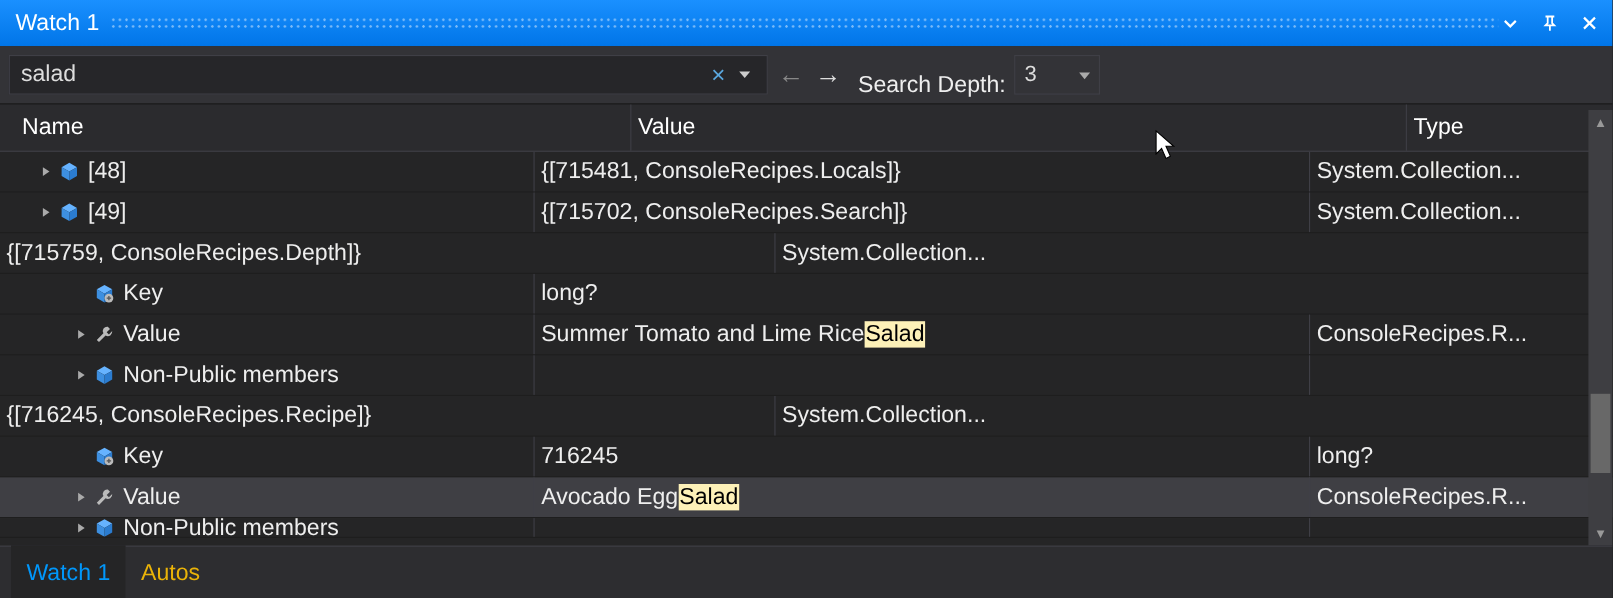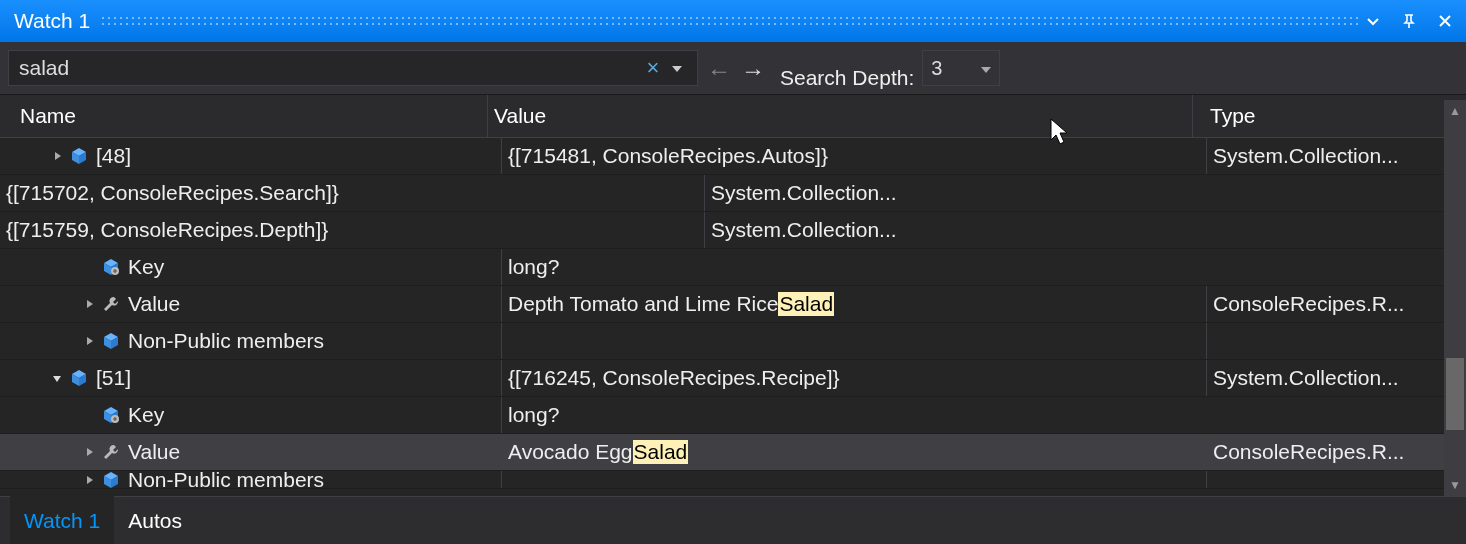--- a/index.html
+++ b/index.html
@@ -63,43 +63,43 @@
   }
   .depthbox .dd { color:#aaa; }
 
   .grid-header {
     height: 44px;
     background: #2b2b2e;
     border-top: 1px solid #1a1a1a;
     border-bottom: 1px solid #3f3f46;
     display:flex;
   }
-  .col-name  { width: 488px; padding-left: 20px; }
+  .col-name  { width: 574px; padding-left: 20px; }
   .col-value { width: 705px; padding-left: 6px; }
   .col-type  { flex:1; padding-left: 6px; }
   .hdr-cell {
     display:flex; align-items:center;
     border-right: 1px solid #3f3f46;
     font-weight: 400; color:#fff;
     font-size: 21px;
   }
-  .hdr-cell:last-child { border-right:none;margin-left:11px; }
+  .hdr-cell:last-child { border-right:none; }
 
   .rows { }
   .row {
     height: 37px;
     display:flex;
     border-bottom: 1px solid #1e1e1e;
     color:#eee;
     font-size: 21px;
   }
   .row.sel { background:#3f3f44; }
   .row .cell { display:flex; align-items:center; border-right:1px solid #3f3f46; overflow:hidden; white-space:nowrap; }
   .row .cell:last-child { border-right:none; }
-  .row .c-name  { width:486px;margin-left:16px; }
+  .row .c-name  { width:486px; }
   .row .c-value { width:705px; padding-left:6px; }
   .row .c-type  { flex:1; padding-left:6px; }
 
   .indent { display:inline-block; width:32px; height:100%; }
   .expander { width:18px; display:inline-flex; justify-content:center; color:#aaa; font-size:14px; cursor:pointer; }
   .expander.none { visibility:hidden; }
   .ico { width:22px; display:inline-flex; justify-content:center; margin: 0 6px 0 2px; }
 
   .hl { background:#fdf1b8; color:#000; padding:0 1px; }
 
@@ -116,21 +116,21 @@
     position:absolute; left:0; right:0; bottom:0;
     height: 48px;
     background:#2d2d30;
     border-top: 1px solid #3f3f46;
     display:flex; align-items:stretch;
     padding-left: 10px;
   }
   .tab {
     display:flex; align-items:center;
     padding: 0 14px;
-    color:#ffffff; font-size:21px;
+    color:#eab308; font-size:21px;
     cursor:pointer;
   }
   .tab.active {
     background:#252526;
     color:#0097fb;
     border-top: 1px solid #252526;
     margin-top:-1px;
   }
 
   .cursor-img {
@@ -201,25 +201,41 @@
         <span class="ico">
           <svg width="18" height="18" viewBox="0 0 18 18">
             <path d="M9 1 L16 5 L9 9 L2 5 Z" fill="#66b3ff"></path>
             <path d="M2 5 L2 13 L9 17 L9 9 Z" fill="#3d8fe0"></path>
             <path d="M16 5 L16 13 L9 17 L9 9 Z" fill="#2b7cd0"></path>
           </svg>
         </span>
         <span>[48]</span>
       </div>
       <div class="cell c-value">
-        <span>{[715481, ConsoleRecipes.Autos]}</span>
+        <span>{[715481, ConsoleRecipes.Locals]}</span>
       </div>
       <div class="cell c-type">System.Collection...</div>
     </div>
     <div class="row">
+      <div class="cell c-name">
+        <span class="indent"></span>
+        <span class="expander">
+          <svg width="10" height="10" viewBox="0 0 10 10" fill="#aaa">
+            <path d="M3 1 L9 5 L3 9 Z"></path>
+          </svg>
+        </span>
+        <span class="ico">
+          <svg width="18" height="18" viewBox="0 0 18 18">
+            <path d="M9 1 L16 5 L9 9 L2 5 Z" fill="#66b3ff"></path>
+            <path d="M2 5 L2 13 L9 17 L9 9 Z" fill="#3d8fe0"></path>
+            <path d="M16 5 L16 13 L9 17 L9 9 Z" fill="#2b7cd0"></path>
+          </svg>
+        </span>
+        <span>[49]</span>
+      </div>
       <div class="cell c-value">
         <span>{[715702, ConsoleRecipes.Search]}</span>
       </div>
       <div class="cell c-type">System.Collection...</div>
     </div>
     <div class="row">
       <div class="cell c-value">
         <span>{[715759, ConsoleRecipes.Depth]}</span>
       </div>
       <div class="cell c-type">System.Collection...</div>
@@ -252,21 +268,21 @@
           </svg>
         </span>
         <span class="ico">
           <svg width="18" height="18" viewBox="0 0 18 18" fill="#bbb">
             <path d="M12 2 A4 4 0 0 0 8 8 L2 14 L4 16 L10 10 A4 4 0 0 0 16 6 L13 9 L11 7 L14 4 Z"></path>
           </svg>
         </span>
         <span>Value</span>
       </div>
       <div class="cell c-value">
-        <span>Depth Tomato and Lime Rice </span>
+        <span>Summer Tomato and Lime Rice </span>
         <span class="hl">Salad</span>
       </div>
       <div class="cell c-type">ConsoleRecipes.R...</div>
     </div>
     <div class="row">
       <div class="cell c-name">
         <span class="indent"></span>
         <span class="indent"></span>
         <span class="expander">
           <svg width="10" height="10" viewBox="0 0 10 10" fill="#aaa">
@@ -281,56 +297,43 @@
           </svg>
         </span>
         <span>Non-Public members</span>
       </div>
       <div class="cell c-value">
         <span></span>
       </div>
       <div class="cell c-type"></div>
     </div>
     <div class="row">
-      <div class="cell c-name">
-        <span class="indent"></span>
-        <span class="expander">
-          <svg width="10" height="10" viewBox="0 0 10 10" fill="#ddd">
-            <path d="M1 3 L9 3 L5 9 Z"></path>
-          </svg>
-        </span>
-        <span class="ico">
-          <svg width="18" height="18" viewBox="0 0 18 18">
-            <path d="M9 1 L16 5 L9 9 L2 5 Z" fill="#66b3ff"></path>
-            <path d="M2 5 L2 13 L9 17 L9 9 Z" fill="#3d8fe0"></path>
-            <path d="M16 5 L16 13 L9 17 L9 9 Z" fill="#2b7cd0"></path>
-          </svg>
-        </span>
-        <span>[51]</span>
-      </div>
       <div class="cell c-value">
         <span>{[716245, ConsoleRecipes.Recipe]}</span>
       </div>
       <div class="cell c-type">System.Collection...</div>
     </div>
     <div class="row">
       <div class="cell c-name">
         <span class="indent"></span>
         <span class="indent"></span>
         <span class="expander none"></span>
         <span class="ico">
           <svg width="18" height="18" viewBox="0 0 18 18">
             <path d="M9 1 L16 5 L9 9 L2 5 Z" fill="#66b3ff"></path>
             <path d="M2 5 L2 13 L9 17 L9 9 Z" fill="#3d8fe0"></path>
             <path d="M16 5 L16 13 L9 17 L9 9 Z" fill="#2b7cd0"></path>
             <circle cx="13" cy="13" r="4" fill="#bbb"></circle>
             <path d="M11 13 H15 M13 11 V15" stroke="#555" stroke-width="1.2"></path>
           </svg>
         </span>
         <span>Key</span>
+      </div>
+      <div class="cell c-value">
+        <span>716245</span>
       </div>
       <div class="cell c-type">long?</div>
     </div>
     <div class="row sel">
       <div class="cell c-name">
         <span class="indent"></span>
         <span class="indent"></span>
         <span class="expander">
           <svg width="10" height="10" viewBox="0 0 10 10" fill="#aaa">
             <path d="M3 1 L9 5 L3 9 Z"></path>

